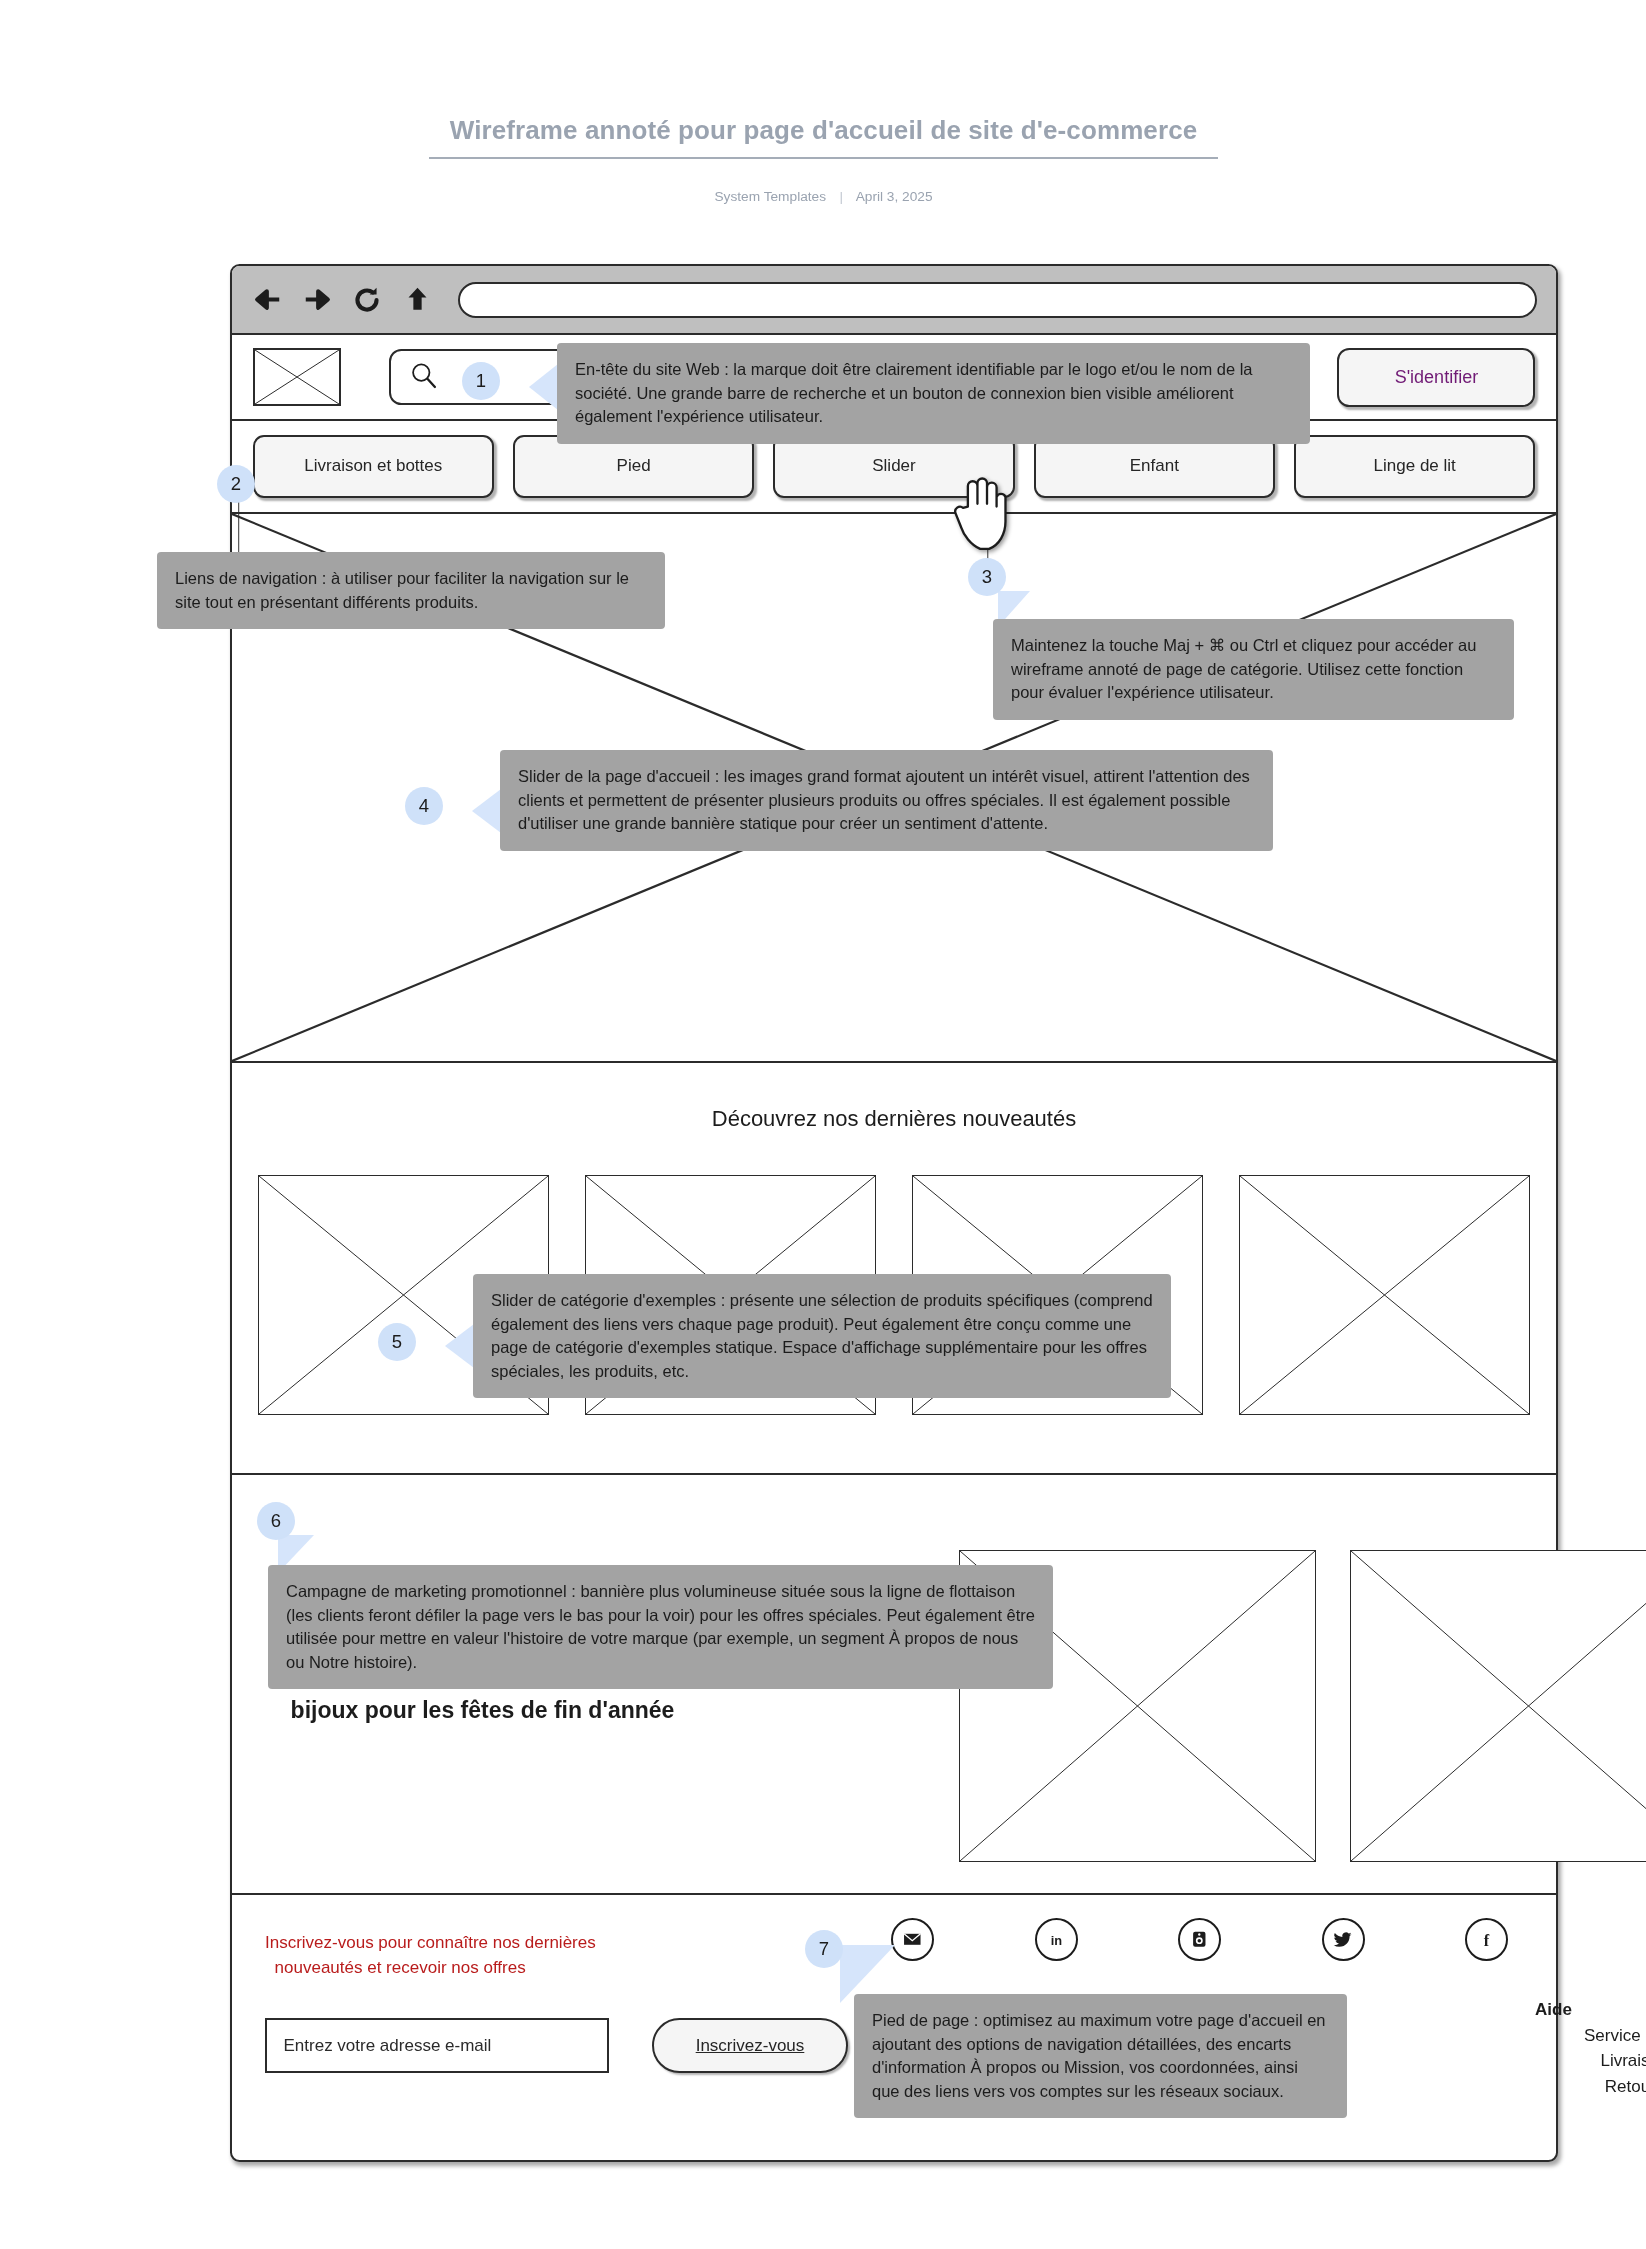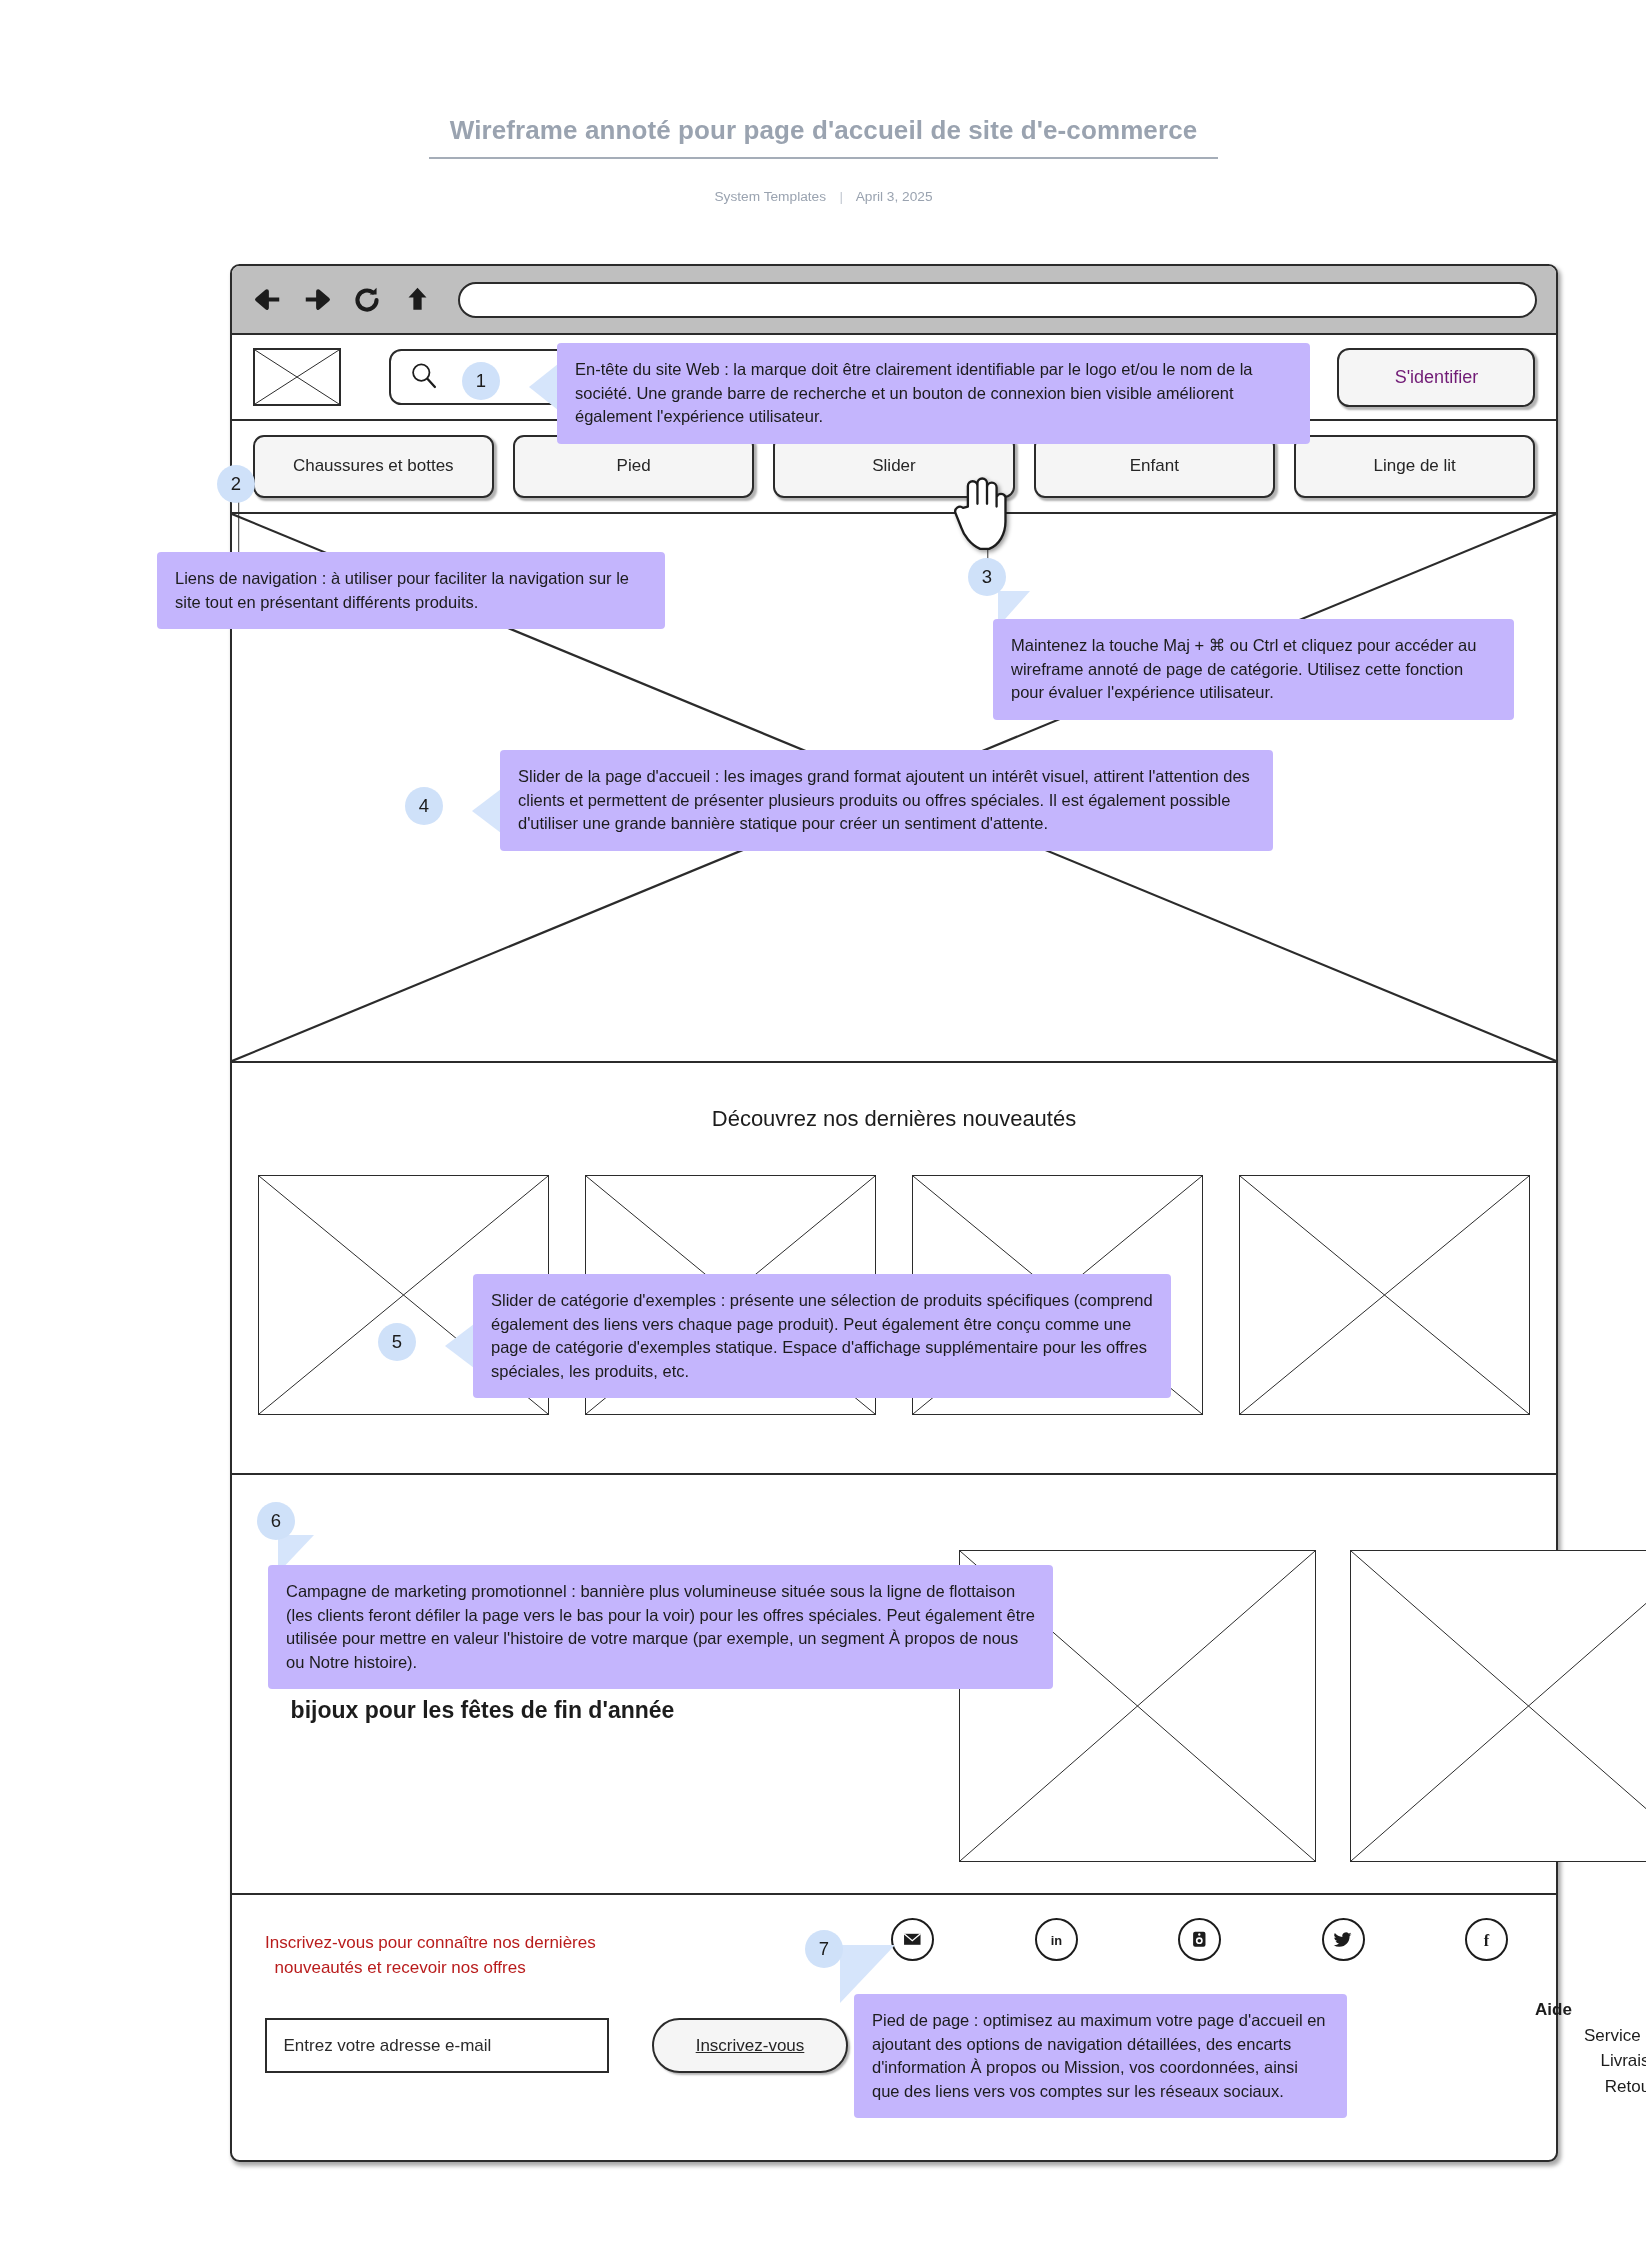--- a/index.html
+++ b/index.html
@@ -285,21 +285,21 @@
     width: 38px; height: 38px;
     background: #cfe1f9;
     border-radius: 50%;
     display: flex; align-items: center; justify-content: center;
     font-size: 18.5px;
     color: #1c1c1c;
     z-index: 40;
   }
   .callout {
     position: absolute;
-    background: #c4b5fd;
+    background: #a3a3a3;
     color: #1c1c1c;
     font-size: 16.5px;
     line-height: 1.43;
     padding: 15px 18px;
     border-radius: 4.1px;
     z-index: 35;
   }
   .tail {
     position: absolute;
     width: 0; height: 0;
@@ -372,21 +372,21 @@
           <circle cx="18" cy="17" r="12" fill="none" stroke="#1c1c1c" stroke-width="2.6"></circle>
           <line x1="27" y1="26" x2="38" y2="38" stroke="#1c1c1c" stroke-width="3.4" stroke-linecap="round"></line>
         </svg>
       </span>
     </div>
 
     <div class="signin-btn">S'identifier</div>
   </div>
 
   <div class="nav-row">
-    <div class="nav-btn">Chaussures et bottes</div>
+    <div class="nav-btn">Livraison et bottes</div>
     <div class="nav-btn">Pied</div>
     <div class="nav-btn">Slider</div>
     <div class="nav-btn">Enfant</div>
     <div class="nav-btn">Linge de lit</div>
   </div>
 
   <div class="hero">
     <span class="xcross">
       <svg viewBox="0 0 100 100" preserveAspectRatio="none">
         <line x1="0" y1="0" x2="100" y2="100" stroke="#2b2b2b" stroke-width="1" vector-effect="non-scaling-stroke"></line>

